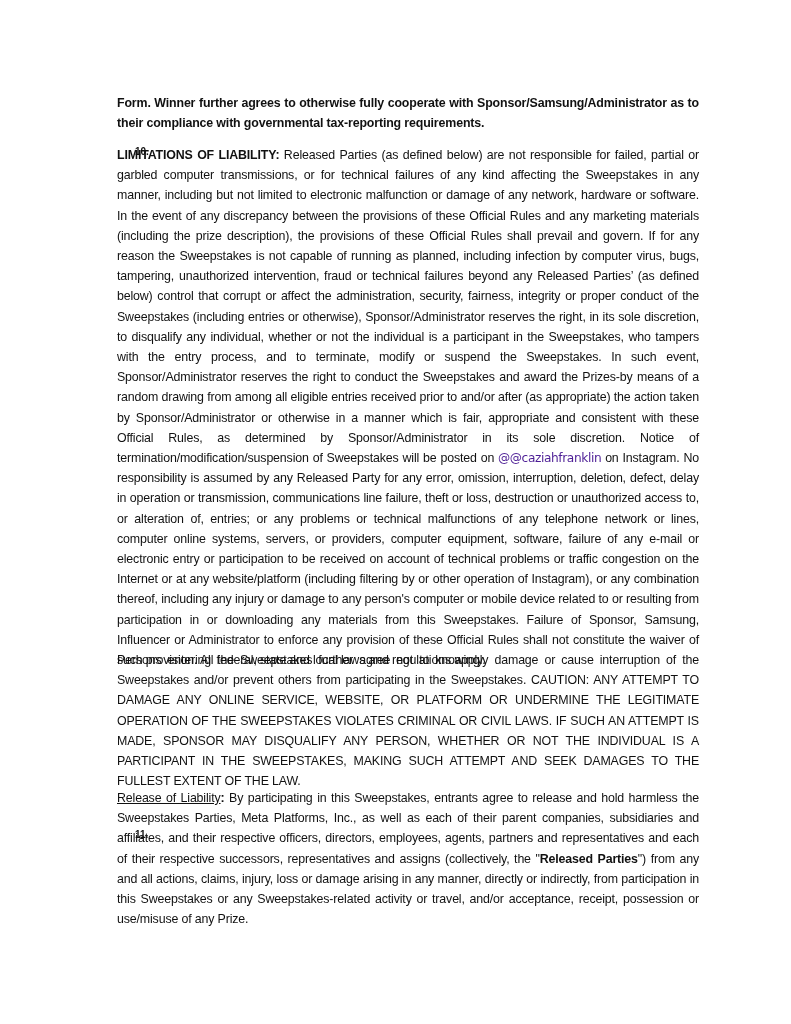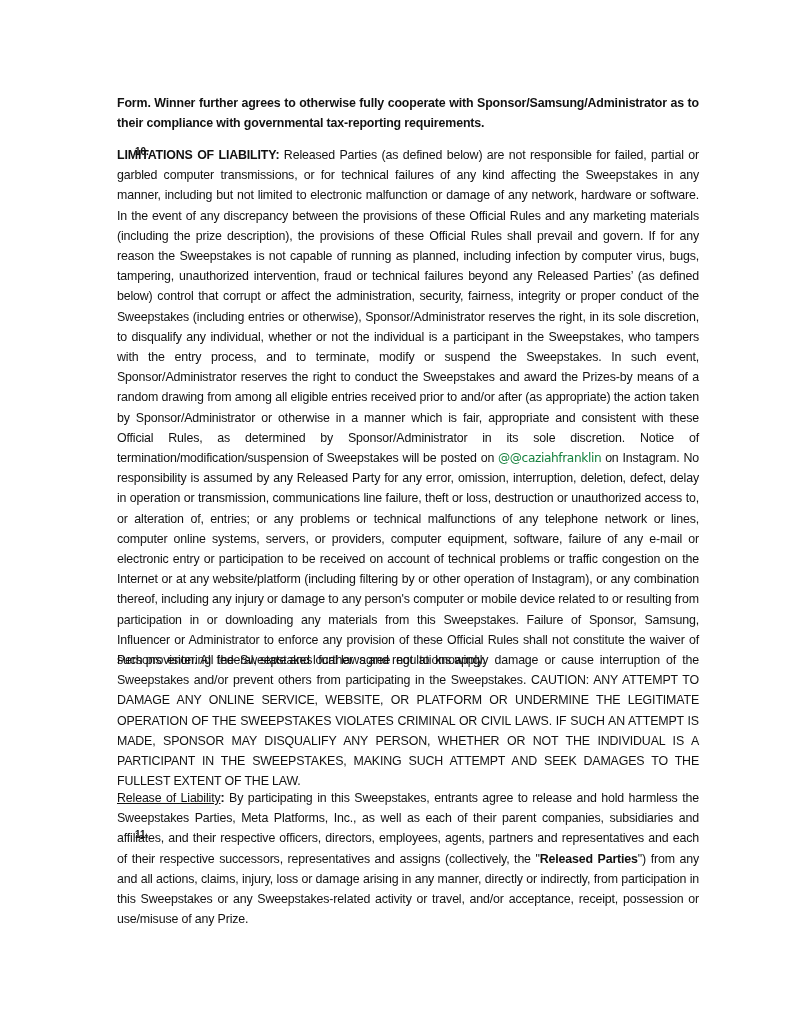--- a/index.html
+++ b/index.html
@@ -3,21 +3,21 @@
 <meta charset="utf-8">
 <style>
   html, body { margin: 0; padding: 0; background: #ffffff; }
   body { width: 791px; height: 1024px; position: relative; overflow: hidden;
          font-family: "Liberation Sans", sans-serif; color: #111; }
   .page { position: absolute; left: 0; top: 0; width: 791px; height: 1024px; background: #fff; }
   .block { position: absolute; left: 117px; width: 582px; font-size: 12.4px; line-height: 20.2px;
            text-align: justify; letter-spacing: -0.15px; }
   .bold { font-weight: bold; }
   .num { position: absolute; left: 93px; font-weight: bold; font-size: 10px; margin-left: 42px; }
-  .handle { font-family: "DejaVu Sans", sans-serif; color: #15803d; font-size: 12.2px; letter-spacing: -0.4px; }
+  .handle { font-family: "DejaVu Sans", sans-serif; color: #4c1d95; font-size: 12.2px; letter-spacing: -0.4px; }
   .u { text-decoration: underline; font-weight: normal; }
   p { margin: 0; }
 </style>
 </head>
 <body>
 
 <div class="page">
 
   <p class="block bold" style="top:93px;">Form. Winner further agrees to otherwise fully cooperate with Sponsor/Samsung/Administrator as to their compliance with governmental tax-reporting requirements.</p>
 

